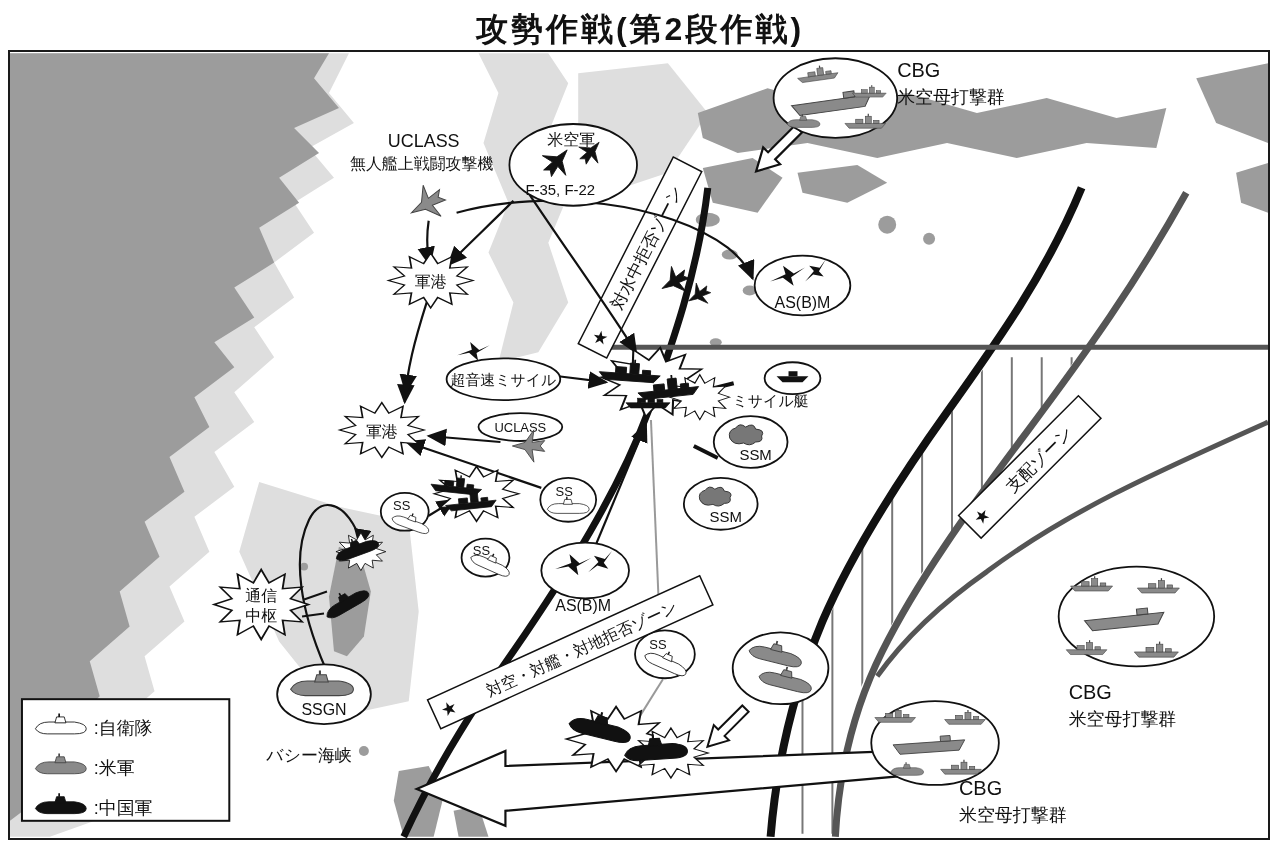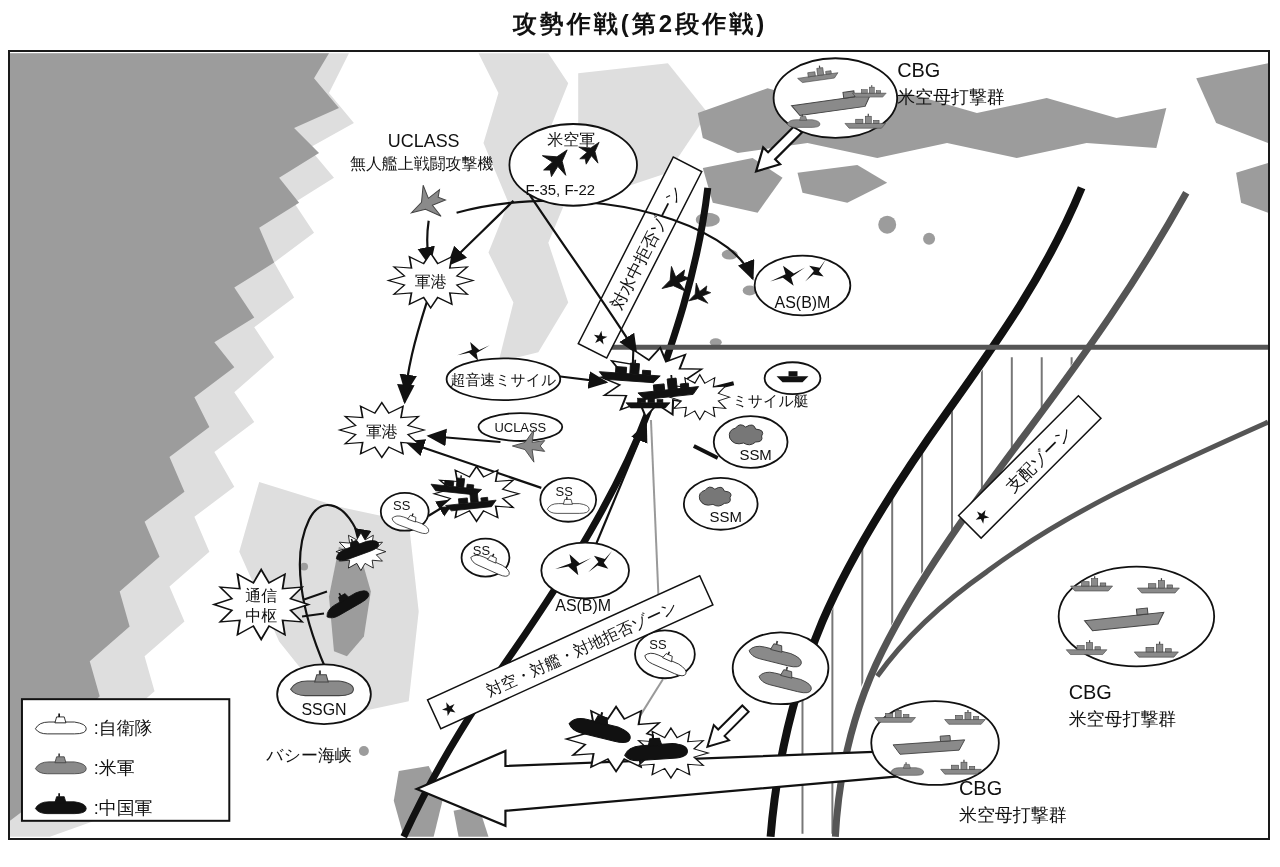--- a/index.html
+++ b/index.html
@@ -1,19 +1,19 @@
 <!DOCTYPE html>
 <html><head>
 <meta charset="utf-8">
 <style>
   html,body{margin:0;padding:0;background:#fff;}
   .page{position:relative;width:1280px;height:867px;background:#fff;overflow:hidden;
         font-family:"Liberation Sans","DejaVu Sans",sans-serif;color:#111;}
   .title{position:absolute;top:8px;left:0;width:100%;text-align:center;
-         font-size:24px;font-weight:bold;letter-spacing:3px;}
+         font-size:32px;font-weight:bold;letter-spacing:3px;}
   .map{position:absolute;left:8px;top:50px;width:1262px;height:790px;
        border:2px solid #1a1a1a;box-sizing:border-box;background:#fff;}
   .map svg{display:block;width:100%;height:100%;}
   .lbl{font-family:"Liberation Sans","DejaVu Sans",sans-serif;fill:#111;}
   .callout{fill:#fff;stroke:#111;stroke-width:1.8;}
   .banner{fill:#fff;stroke:#111;stroke-width:1.5;}
   .burst{fill:#fff;stroke:#111;stroke-width:2;}
   .land{fill:#9c9c9c;}
   .shallow{fill:#dedede;}
   .arrow{fill:none;stroke:#111;stroke-width:2.2;}

